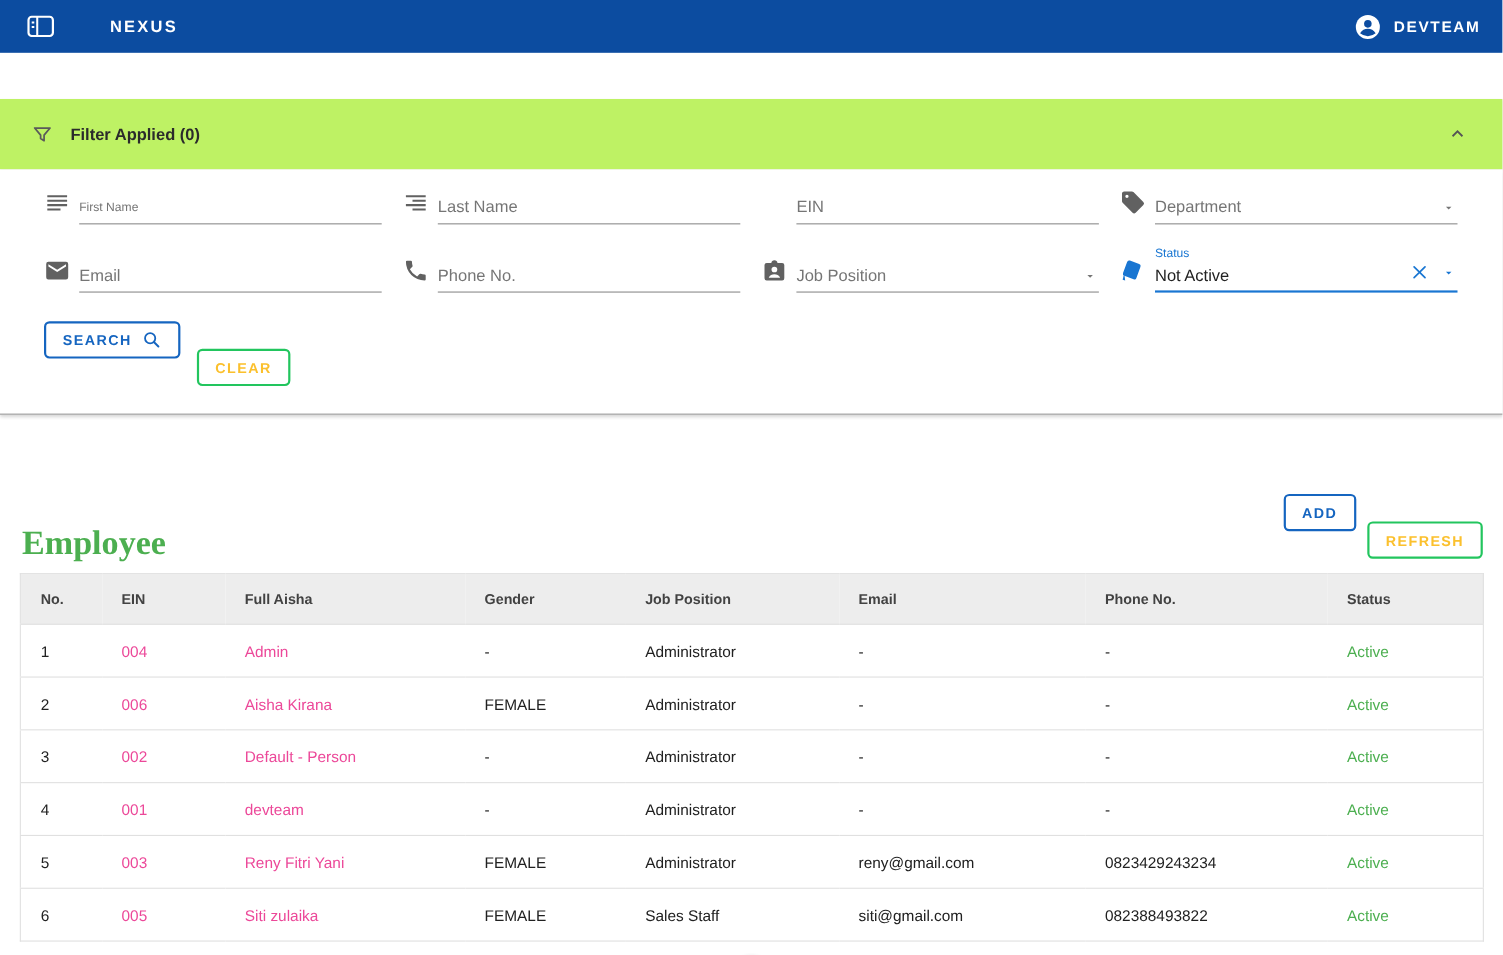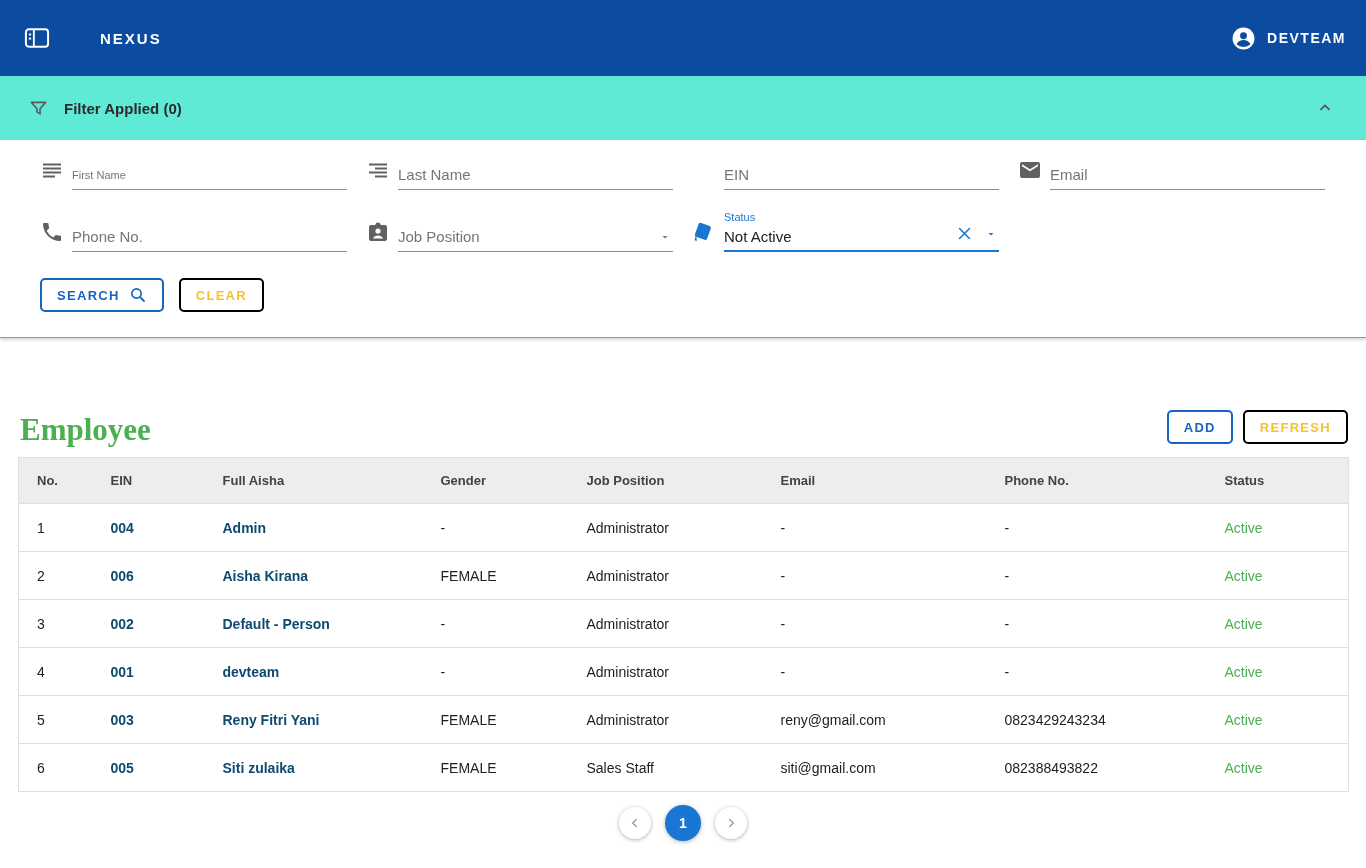--- a/index.html
+++ b/index.html
@@ -1,29 +1,29 @@
 <!DOCTYPE html>
 <html><head>
 <meta charset="utf-8">
 <style>
   * { margin:0; padding:0; box-sizing:border-box; }
   html,body { width:1366px; height:868px; background:#fff; overflow:hidden;
               font-family:"Liberation Sans", sans-serif; }
 
   
-  .topbar { height:76px; background:#0c4ca0; display:flex; align-items:center;
+  .topbar { height:48px; background:#0c4ca0; display:flex; align-items:center;
             padding:0 20px; color:#fff; position:relative; z-index:5; }
   .tb-toggle { width:34px; height:32px; display:flex; align-items:center; justify-content:center; cursor:pointer; }
   .tb-brand { font-size:15px; font-weight:bold; letter-spacing:2px; margin-left:46px; }
   .tb-right { margin-left:auto; display:flex; align-items:center; gap:11px; cursor:pointer; }
   .tb-user { font-size:14px; font-weight:bold; letter-spacing:1.5px; }
 
   
-  .filterbar { height:64px; background:#5eead4; display:flex; align-items:center;
-               padding:0 28px; box-shadow:0 1px 2px rgba(0,0,0,.12); cursor:pointer; }
+  .filterbar { height:64px; background:#bef264; display:flex; align-items:center;
+               padding:0 28px; box-shadow:0 1px 2px rgba(0,0,0,.12); cursor:pointer;margin-top:42px; }
   .fb-title { font-size:15px; font-weight:bold; color:#2b2b2b; margin-left:15px; }
   .fb-collapse { margin-left:auto; width:26px; height:26px; display:flex; align-items:center; justify-content:center; }
 
   
   .filterpanel { background:#fff; padding:8px 41px 25px 40px;
                  border-bottom:1px solid #979797; box-shadow:0 2px 3px rgba(0,0,0,.16); }
   .filter-grid { display:grid; grid-template-columns:repeat(4,1fr); column-gap:19px; row-gap:20px; }
   .field { display:flex; align-items:flex-end; }
   .f-icon { width:24px; height:24px; flex:none; margin-right:8px; margin-bottom:8px; }
   .f-body { flex:1; border-bottom:1px solid #8c8c8c; padding-bottom:6px; position:relative; min-width:0; }
@@ -36,35 +36,35 @@
   .f-input.pad-r { padding-right:30px; }
   .f-input.pad-r2 { padding-right:66px; }
   .trailing { position:absolute; right:2px; bottom:8px; display:flex; align-items:center; gap:12px; }
   .trailing .tico { display:flex; cursor:pointer; }
 
   .btnrow { margin-top:26px; display:flex; gap:15px; padding-left:0; }
   .btn { display:inline-flex; align-items:center; justify-content:center; gap:9px;
          height:34px; padding:0 15px; border-radius:5px; background:#fff;
          font-family:inherit; font-weight:bold; font-size:13px; letter-spacing:1.3px; cursor:pointer; }
   .btn-blue   { border:2px solid #1565c0; color:#1565c0; }
-  .btn-yellow { border:2px solid #000000; color:#fbc02d; }
+  .btn-yellow { border:2px solid #22c55e; color:#fbc02d;margin-top:25px; }
 
   
   .main { padding:72px 18px 0 18px; }
   .title-row { display:flex; align-items:flex-end; justify-content:space-between; margin-bottom:9px; }
   .page-title { font-size:31px; font-weight:bold; color:#4caf50; margin-left:2px;font-family:Liberation Serif, serif; }
   .title-actions { display:flex; gap:10px; padding-bottom:4px; }
 
   table.emp { width:1330px; border-collapse:collapse; table-layout:fixed;
               border:1px solid #e0e0e0; }
   table.emp th { background:#ededed; height:46px; text-align:left; font-size:13px;
                  font-weight:bold; color:#424242; padding:0 4px 0 18px; }
   table.emp td { height:48px; border-top:1px solid #e0e0e0; font-size:14px;
                  color:#212121; padding:0 4px 0 18px; background:#fff; }
-  td .cell-link { color:#0c4a6e; cursor:pointer;font-weight:bold; }
+  td .cell-link { color:#ec4899; cursor:pointer; }
   td .cell-status { color:#4caf50; }
 
   
   .pagination { display:flex; align-items:center; justify-content:center; gap:14px; margin-top:13px; }
   .pg-nav { width:32px; height:32px; border-radius:50%; background:#fff; border:none;
             box-shadow:0 1px 4px rgba(0,0,0,.3); display:flex; align-items:center;
             justify-content:center; cursor:pointer; }
   .pg-page { width:36px; height:36px; border-radius:50%; background:#1976d2; border:none;
              box-shadow:0 1px 4px rgba(0,0,0,.3); color:#fff; font-size:14px; font-weight:bold;
              display:flex; align-items:center; justify-content:center; cursor:pointer;
@@ -128,20 +128,36 @@
     </div>
 
     <div class="field">
       <span class="f-icon"></span>
       <div class="f-body">
         <div class="f-label"></div>
         <input class="f-input" type="text" placeholder="EIN" style="">
       </div>
     </div>
 
+    <div class="field">
+      <svg class="f-icon" viewBox="0 0 24 24">
+        <path fill="#616161" d="M21.4 11.6l-9-9A2 2 0 0 0 11 2H4a2 2 0 0 0-2 2v7c0 .53.21 1.04.6 1.4l9 9a2 2 0 0 0 2.8 0l7-7a2 2 0 0 0 0-2.8zM6.5 8A1.5 1.5 0 1 1 8 6.5 1.5 1.5 0 0 1 6.5 8z"></path>
+      </svg>
+      <div class="f-body">
+        <div class="f-label"></div>
+        <input class="f-input pad-r" type="text" readonly="" placeholder="Department" style="">
+        <span class="trailing">
+          <span class="tico">
+            <svg width="12" height="12" viewBox="0 0 24 24">
+                <path d="M7 10l5 5 5-5z" fill="#757575"></path>
+              </svg>
+          </span>
+        </span>
+      </div>
+    </div>
 
     <div class="field">
       <svg class="f-icon" viewBox="0 0 24 24">
         <path fill="#616161" d="M20 4H4a2 2 0 0 0-2 2v12a2 2 0 0 0 2 2h16a2 2 0 0 0 2-2V6a2 2 0 0 0-2-2zm0 4.2l-8 5-8-5V6.2l8 5 8-5z"></path>
       </svg>
       <div class="f-body">
         <div class="f-label"></div>
         <input class="f-input" type="text" placeholder="Email" style="">
       </div>
     </div>

